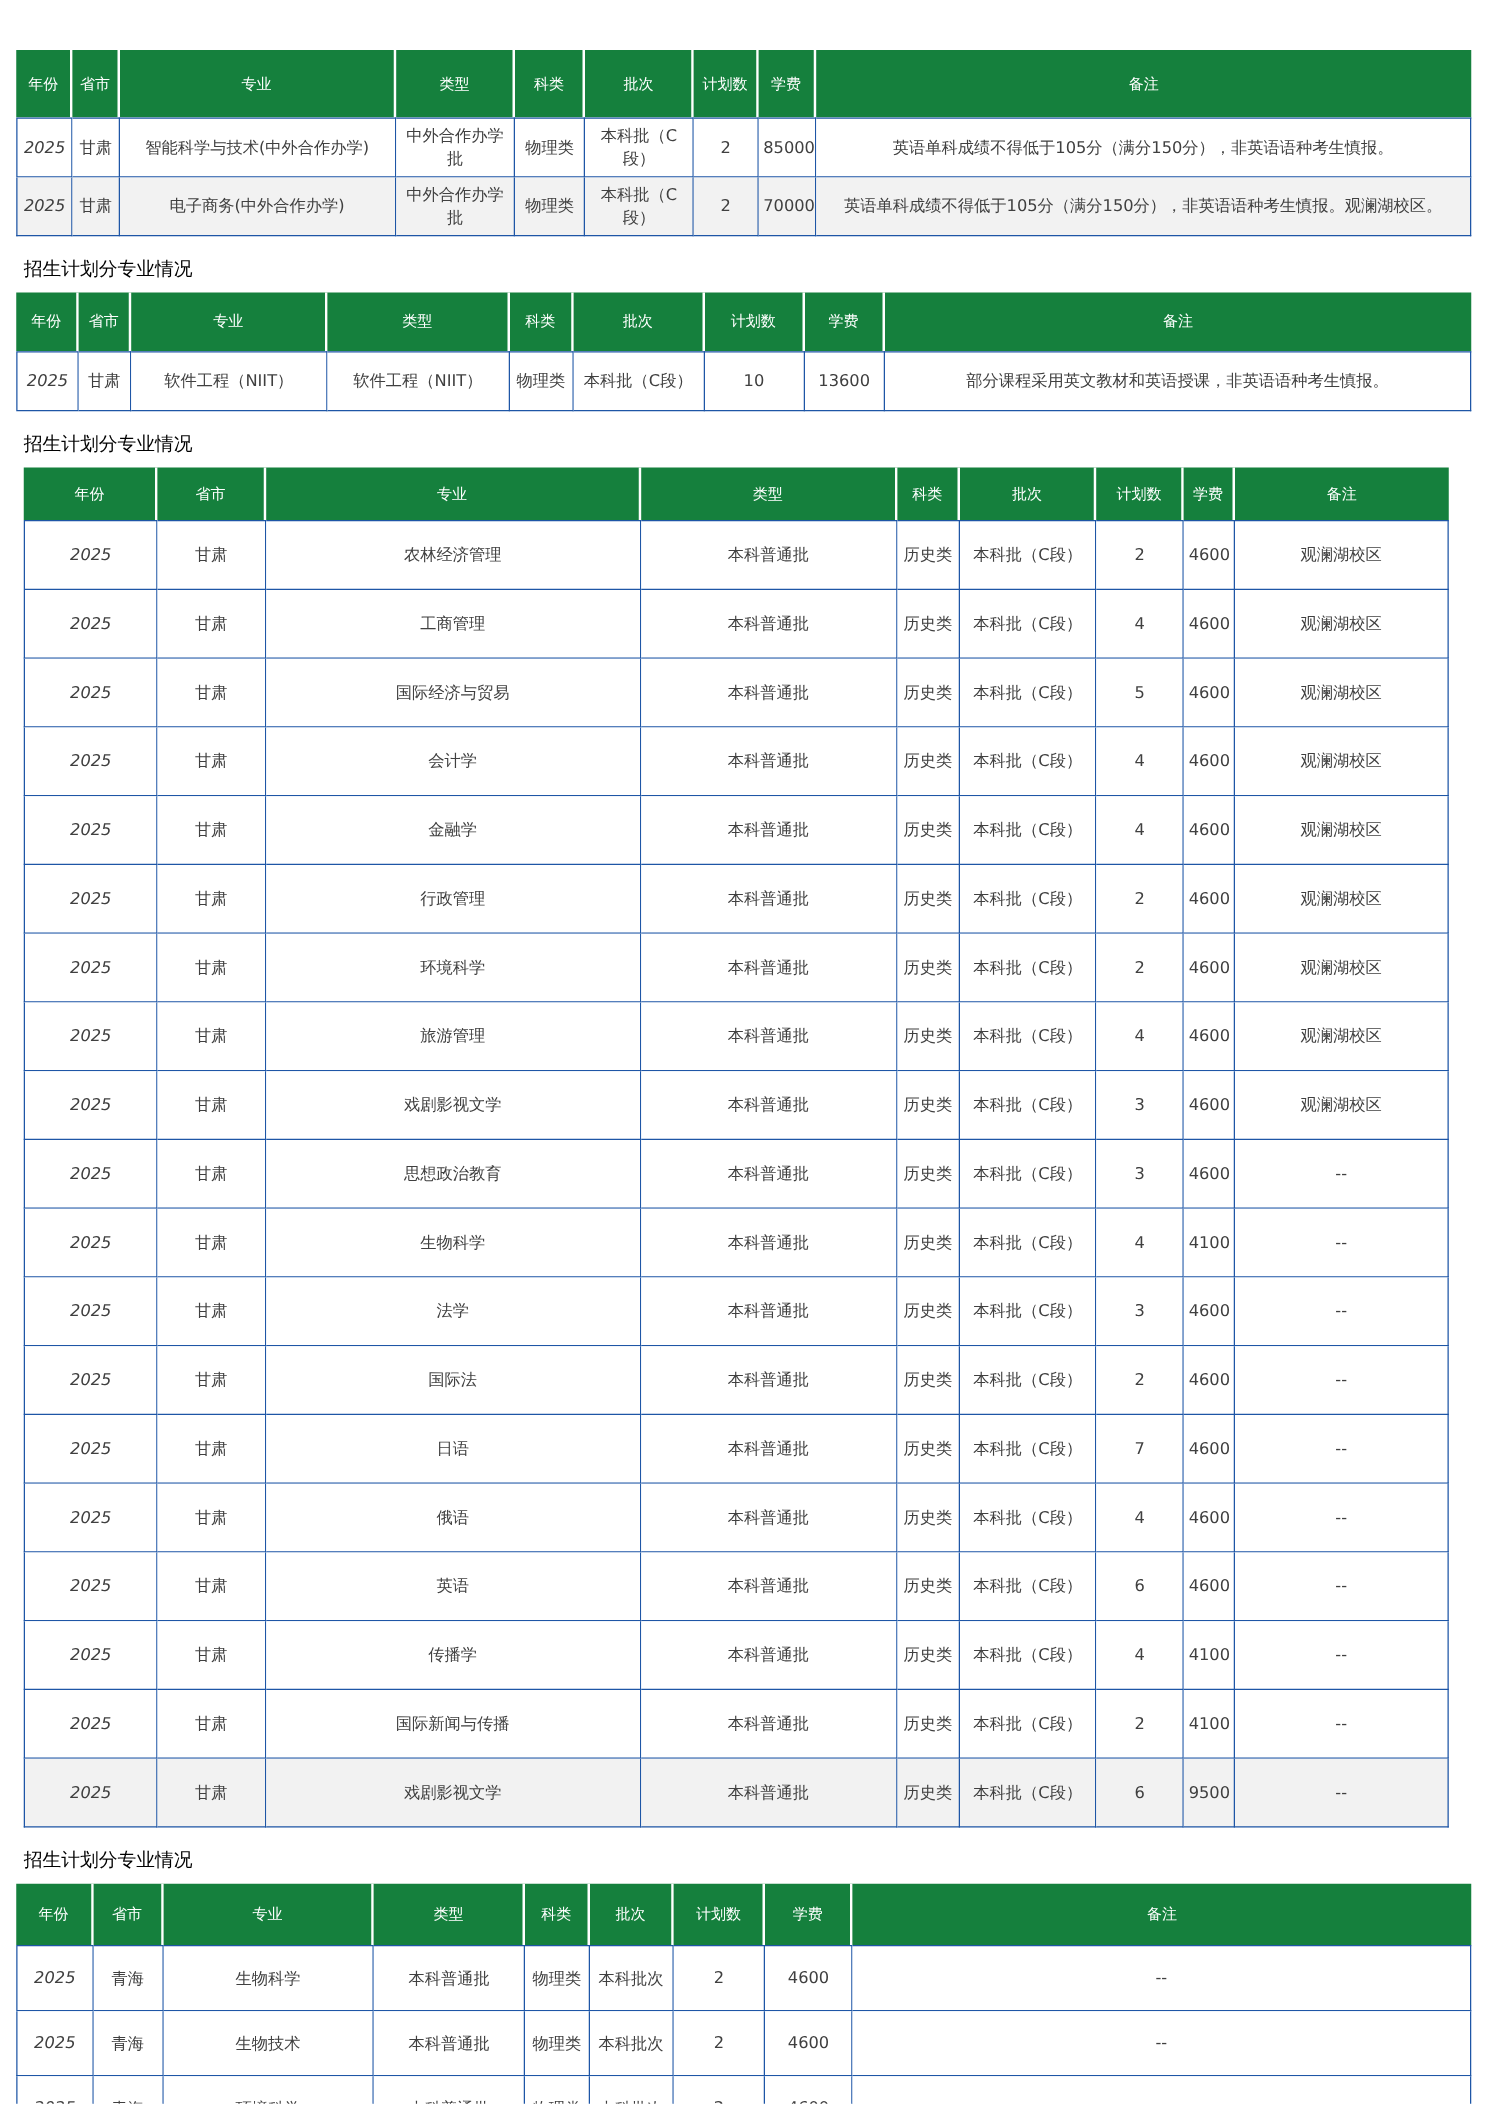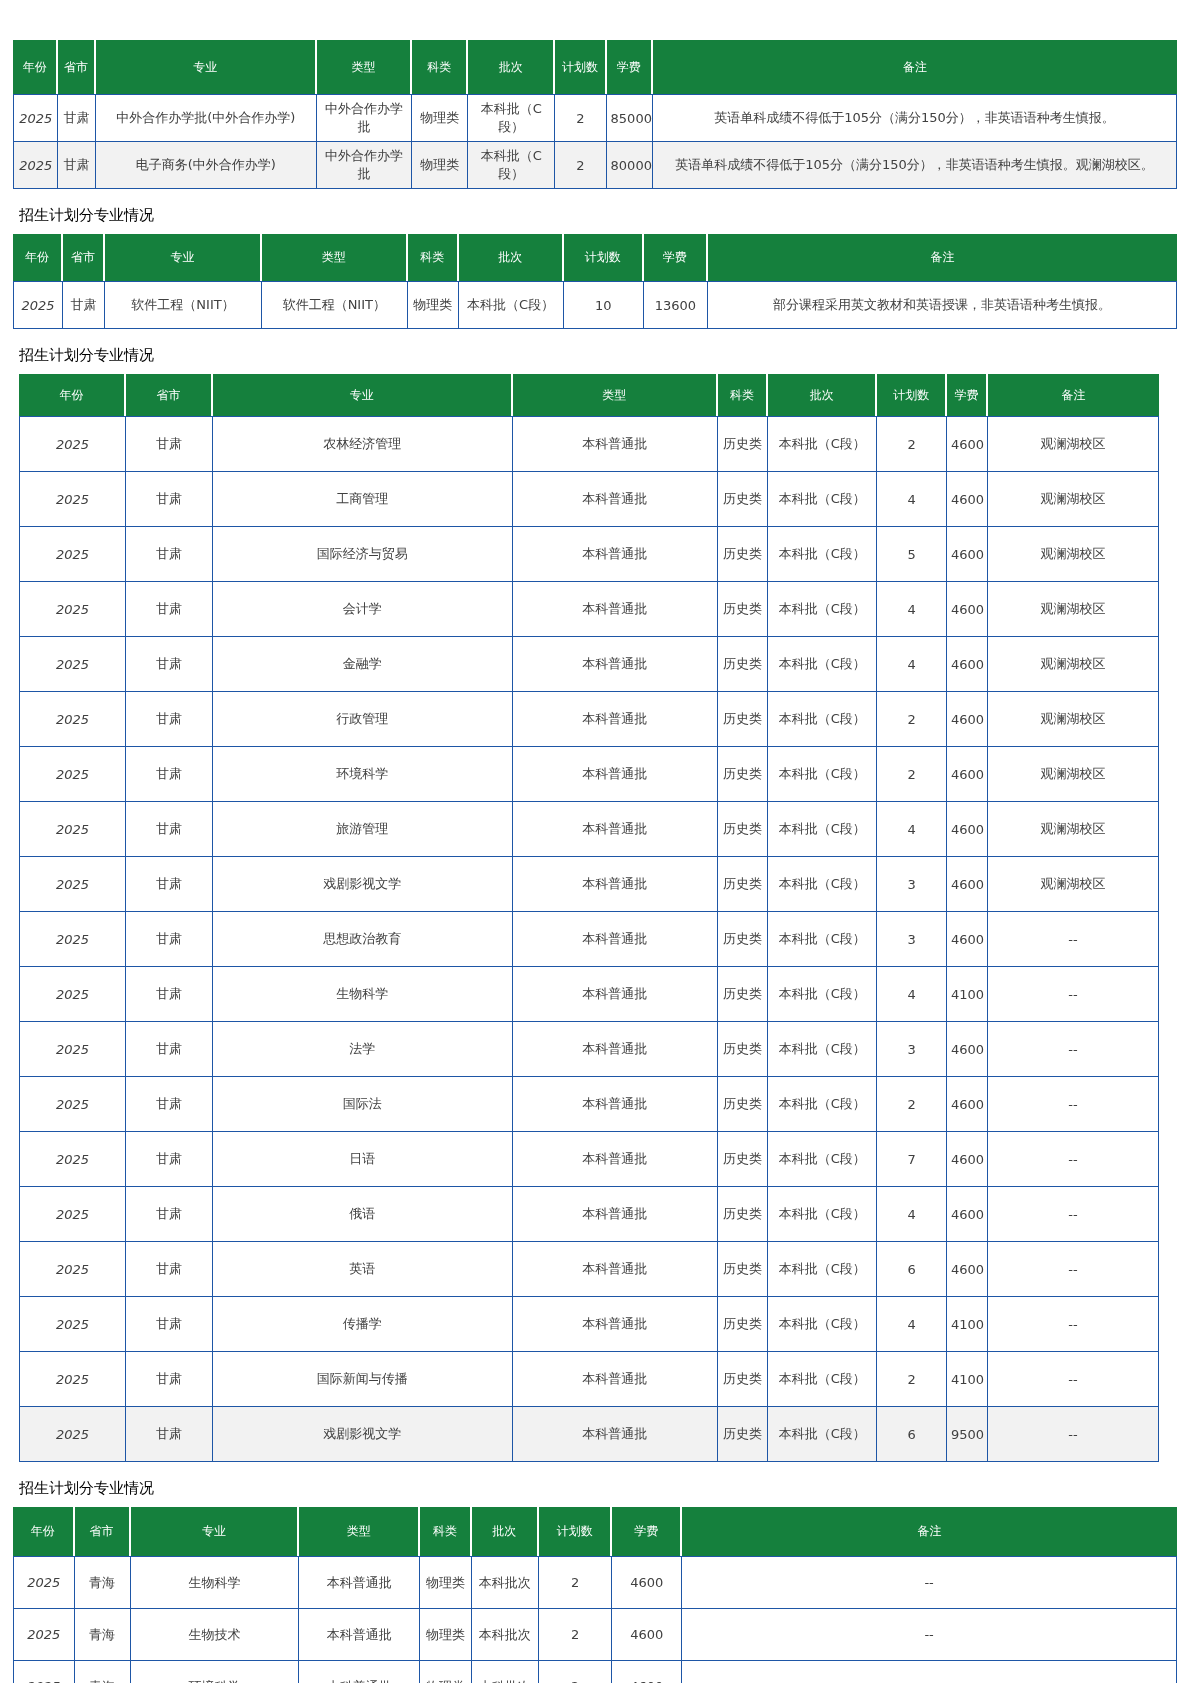--- a/index.html
+++ b/index.html
@@ -61,37 +61,37 @@
             <th>批次</th>
             <th>计划数</th>
             <th>学费</th>
             <th>备注</th>
           </tr>
         </thead>
         <tbody>
           <tr>
             <td>2025</td>
             <td>甘肃</td>
-            <td>中外合作办学批(中外合作办学)</td>
+            <td>智能科学与技术(中外合作办学)</td>
             <td>中外合作办学批</td>
             <td>物理类</td>
             <td>本科批（C段）</td>
             <td>2</td>
             <td>85000</td>
             <td>英语单科成绩不得低于105分（满分150分），非英语语种考生慎报。</td>
           </tr>
           <tr class="hl">
             <td>2025</td>
             <td>甘肃</td>
             <td>电子商务(中外合作办学)</td>
             <td>中外合作办学批</td>
             <td>物理类</td>
             <td>本科批（C段）</td>
             <td>2</td>
-            <td>80000</td>
+            <td>70000</td>
             <td>英语单科成绩不得低于105分（满分150分），非英语语种考生慎报。观澜湖校区。</td>
           </tr>
         </tbody>
     </table>
   </section>
 
   <section>
     <h2 class="tbl-title">招生计划分专业情况</h2>
     <table class="t1">
       <colgroup>

